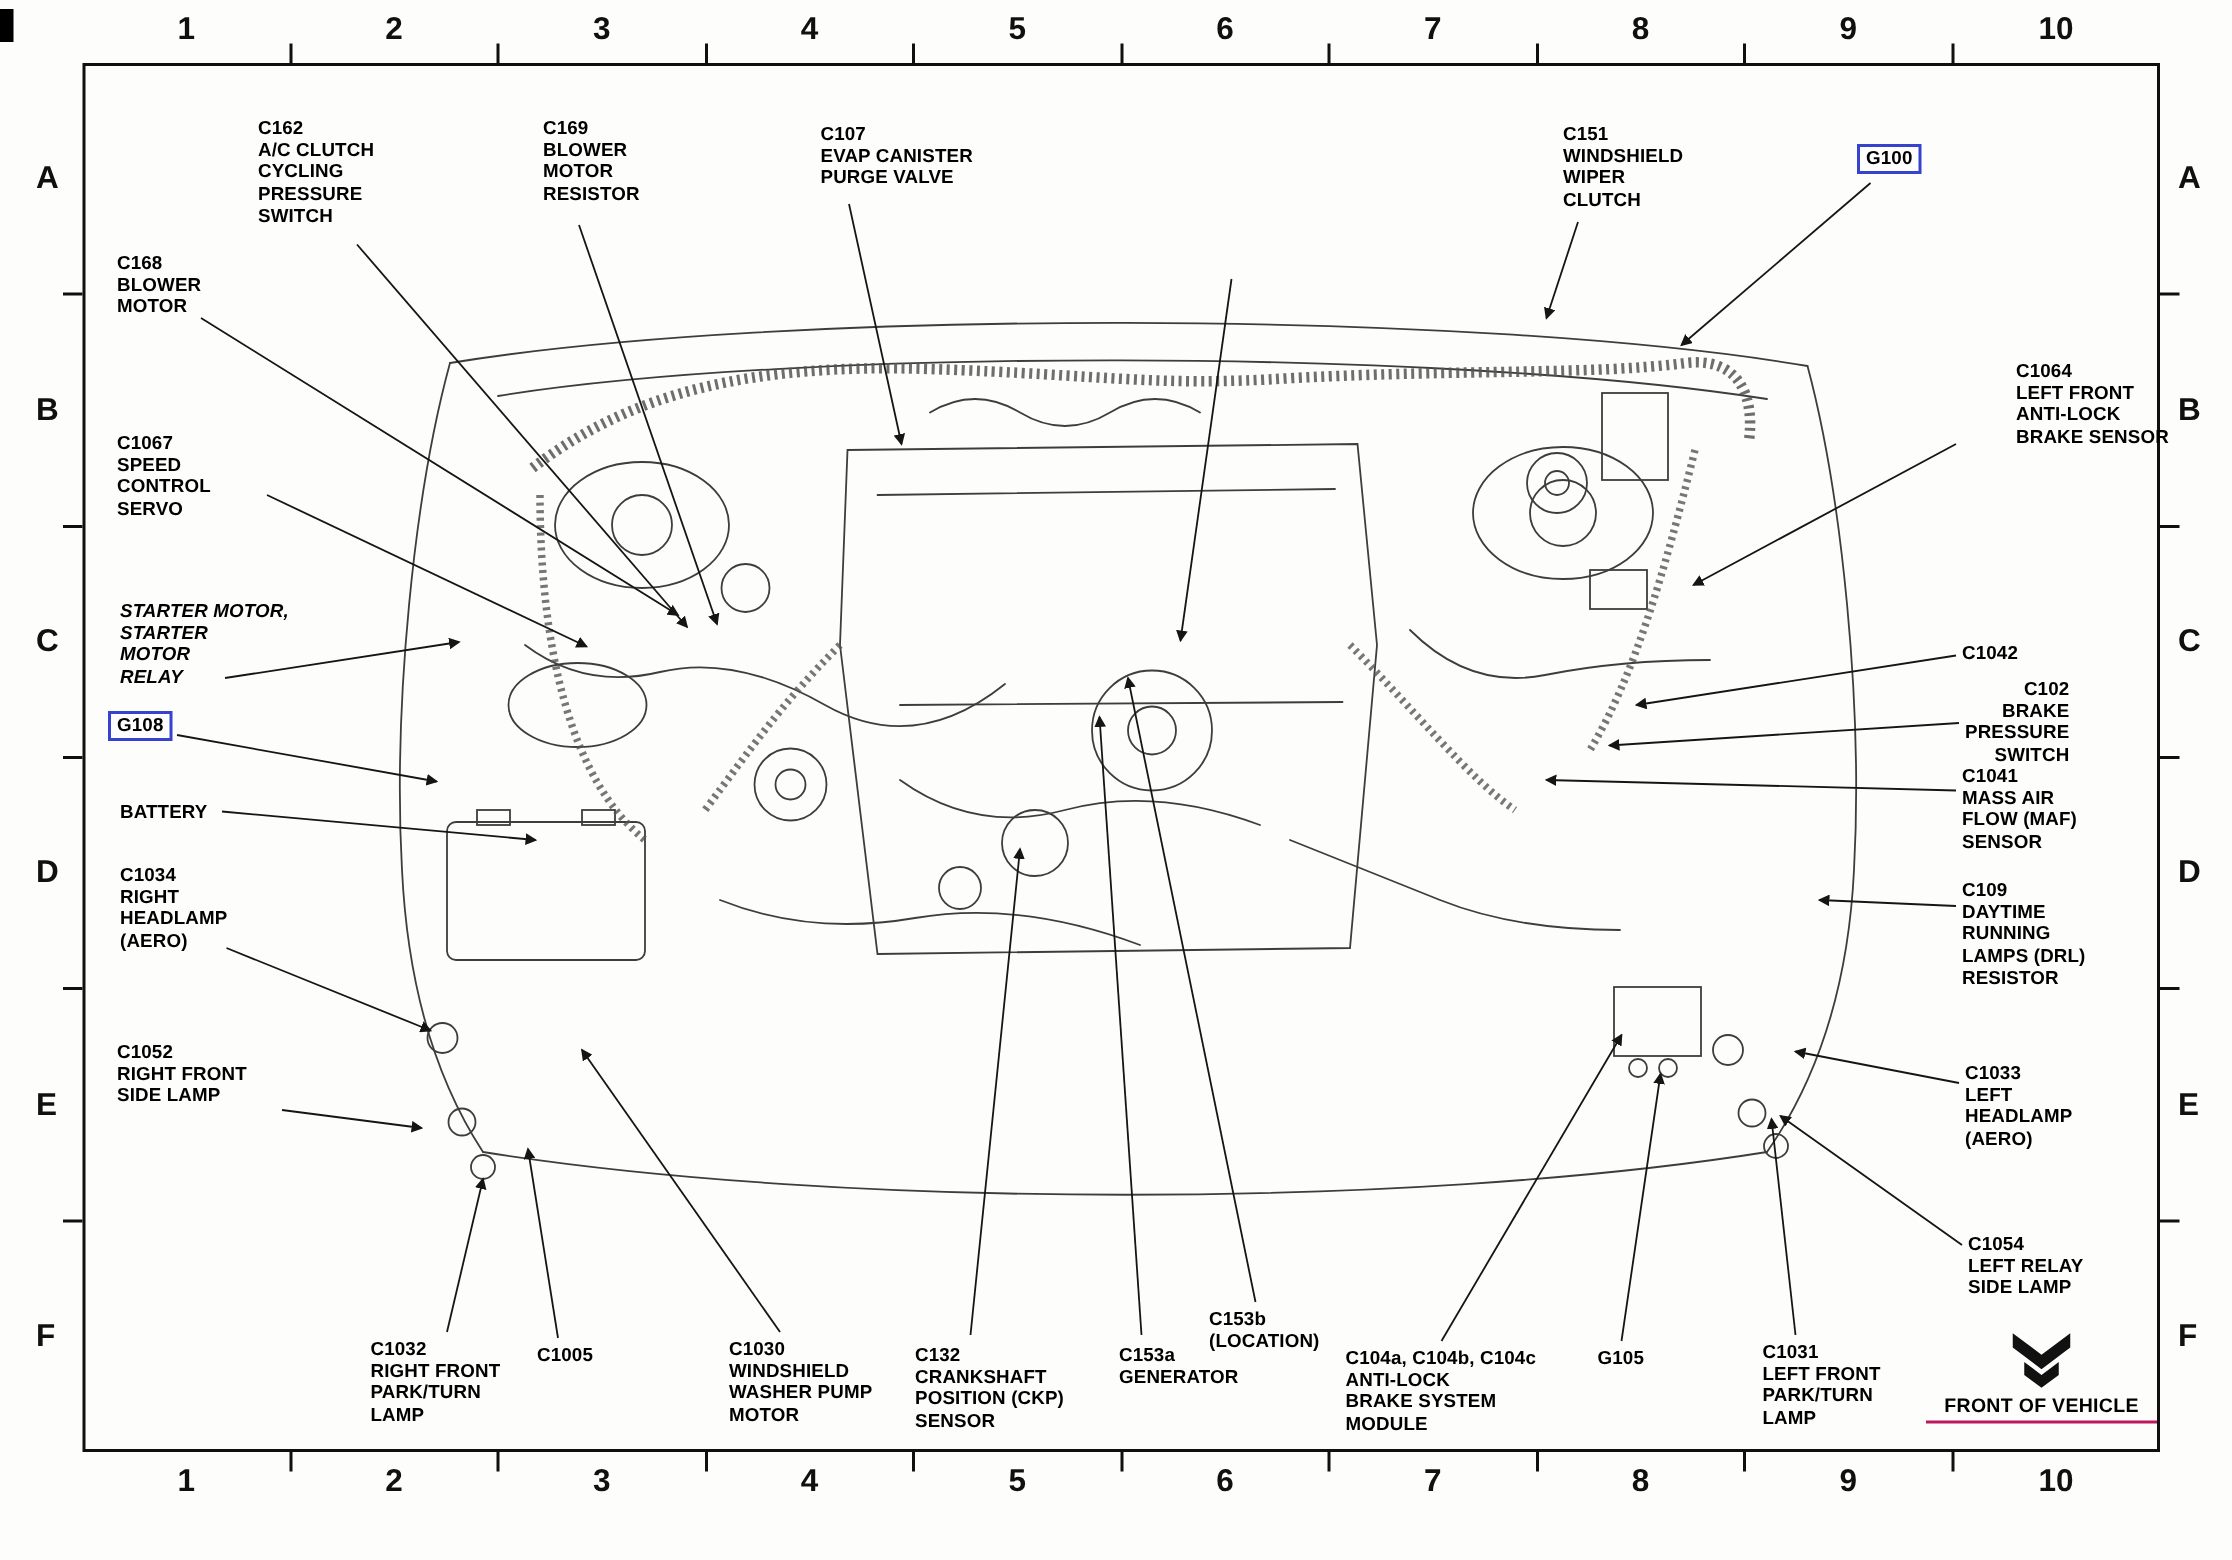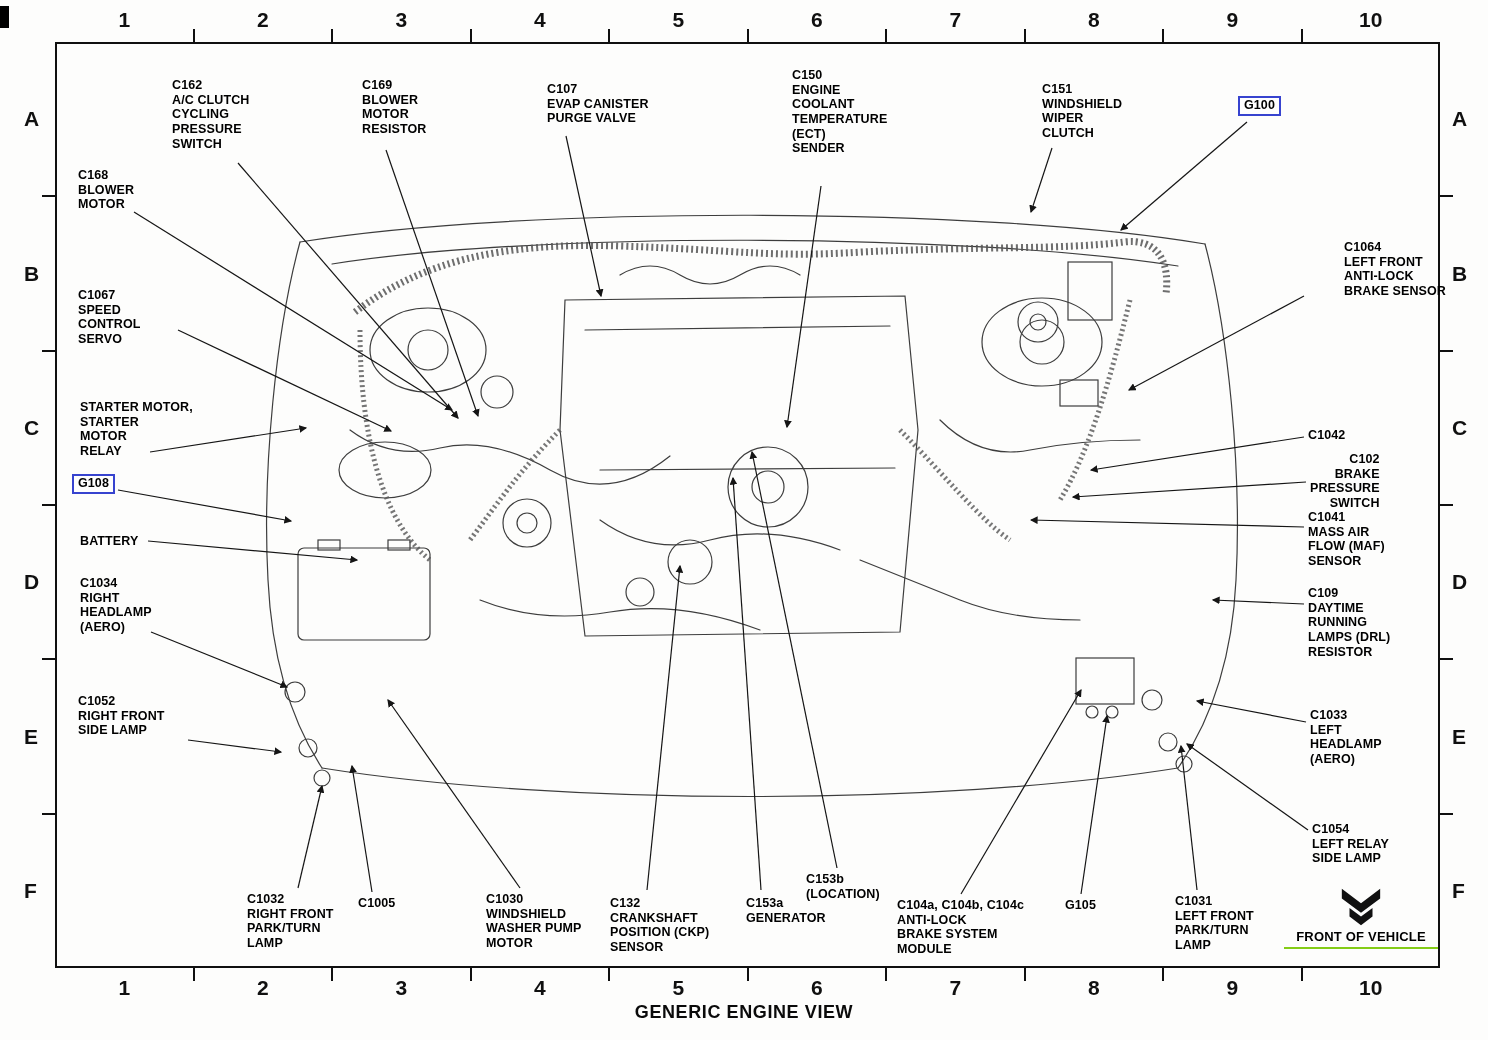--- a/index.html
+++ b/index.html
@@ -13,21 +13,21 @@
   .gridrow { position:absolute; font-weight:bold; font-size:21px; color:#101010;
              transform:translate(0,-50%); z-index:5; }
   .tick { position:absolute; background:#101010; z-index:4; }
   svg.layer { position:absolute; left:0; top:0; }
   #engine-art { z-index:2; }
   #leader-lines { z-index:3; }
   .callout { position:absolute; font-weight:bold; font-size:12.5px; line-height:1.17;
              color:#000; white-space:pre-line; z-index:6; letter-spacing:0.1px; }
   .callout.boxed { border:2px solid #3743cf; padding:0 4px 1px 4px; background:rgba(255,255,255,0.6); }
   #fov { position:absolute; left:1284px; top:886px; width:154px; text-align:center;
-         border-bottom:2px solid #84cc16; padding-bottom:3px; z-index:6; }
+         border-bottom:2px solid #be185d; padding-bottom:3px; z-index:6; }
   #fov .fov-text { font-weight:bold; font-size:13px; letter-spacing:0.2px; color:#000; margin-top:1px; }
   #caption { position:absolute; left:0; top:1002px; width:100%; text-align:center;
              font-weight:bold; font-size:18px; letter-spacing:0.6px; color:#0a0a0a; z-index:6; }
   #scan-artifact { position:absolute; left:0; top:6px; width:9px; height:22px; background:#000; z-index:7; }
 </style>
 </head>
 <body>
 
 <div id="stage">
 
@@ -129,21 +129,20 @@
     </svg>
 
   <div id="fov">
     <svg width="46" height="42" viewBox="0 0 48 42" style="display:block;margin:0 auto;">
       <path d="M4,2 L24,17 L44,2 L44,12 L24,27 L4,12 Z" fill="#111"></path>
       <path d="M12,22 L24,31 L36,22 L36,31 L24,40 L12,31 Z" fill="#111"></path>
     </svg>
     <div class="fov-text">FRONT OF VEHICLE</div>
   </div>
 
-  <div id="caption">GENERIC ENGINE VIEW</div>
 
 <div class="gridnum" style="left: 124.25px; top: 8px;">1</div>
     <div class="gridnum" style="left: 124.25px; top: 976px;">1</div>
     <div class="gridnum" style="left: 262.75px; top: 8px;">2</div>
     <div class="gridnum" style="left: 262.75px; top: 976px;">2</div>
     <div class="gridnum" style="left: 401.25px; top: 8px;">3</div>
     <div class="gridnum" style="left: 401.25px; top: 976px;">3</div>
     <div class="gridnum" style="left: 539.75px; top: 8px;">4</div>
     <div class="gridnum" style="left: 539.75px; top: 976px;">4</div>
     <div class="gridnum" style="left: 678.25px; top: 8px;">5</div>
@@ -203,39 +202,33 @@
 CYCLING
 PRESSURE
 SWITCH</div>
     <div class="callout" style="left: 362px; top: 78px;">C169
 BLOWER
 MOTOR
 RESISTOR</div>
     <div class="callout" style="left: 508px; top: 82px; margin-left: 39px;">C107
 EVAP CANISTER
 PURGE VALVE</div>
-    <div class="callout" style="left: 792px; top: 68px;">C150
-ENGINE
-COOLANT
-TEMPERATURE
-(ECT)
-SENDER</div>
     <div class="callout" style="left: 1042px; top: 82px;">C151
 WINDSHIELD
 WIPER
 CLUTCH</div>
     <div class="callout boxed" style="left: 1238px; top: 96px;">G100</div>
     <div class="callout" style="left: 78px; top: 168px;">C168
 BLOWER
 MOTOR</div>
     <div class="callout" style="left: 78px; top: 288px;">C1067
 SPEED
 CONTROL
 SERVO</div>
-    <div class="callout" style="left: 80px; top: 400px;">STARTER MOTOR,
+    <div class="callout" style="left: 80px; top: 400px; font-style: italic;">STARTER MOTOR,
 STARTER
 MOTOR
 RELAY</div>
     <div class="callout boxed" style="left: 72px; top: 474px;">G108</div>
     <div class="callout" style="left: 80px; top: 534px;">BATTERY</div>
     <div class="callout" style="left: 80px; top: 576px;">C1034
 RIGHT
 HEADLAMP
 (AERO)</div>
     <div class="callout" style="left: 78px; top: 694px;">C1052

